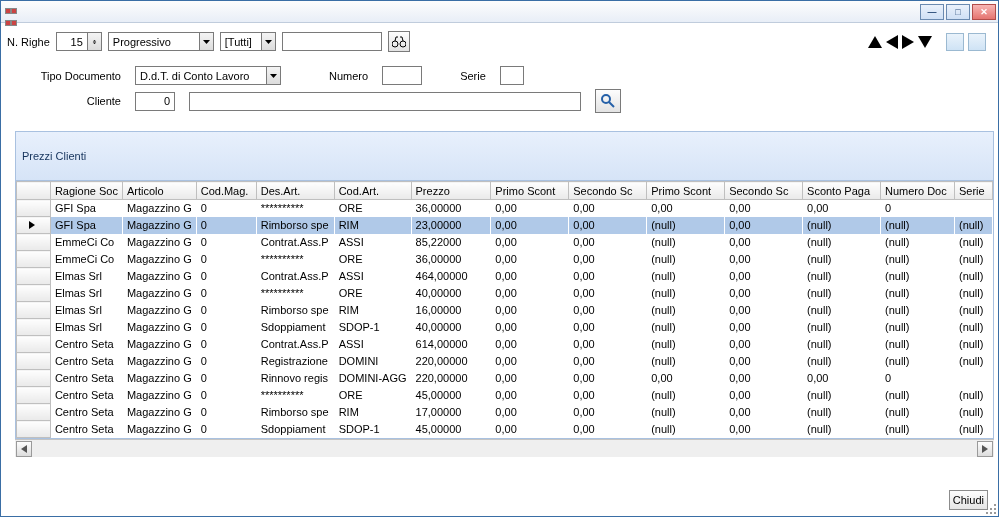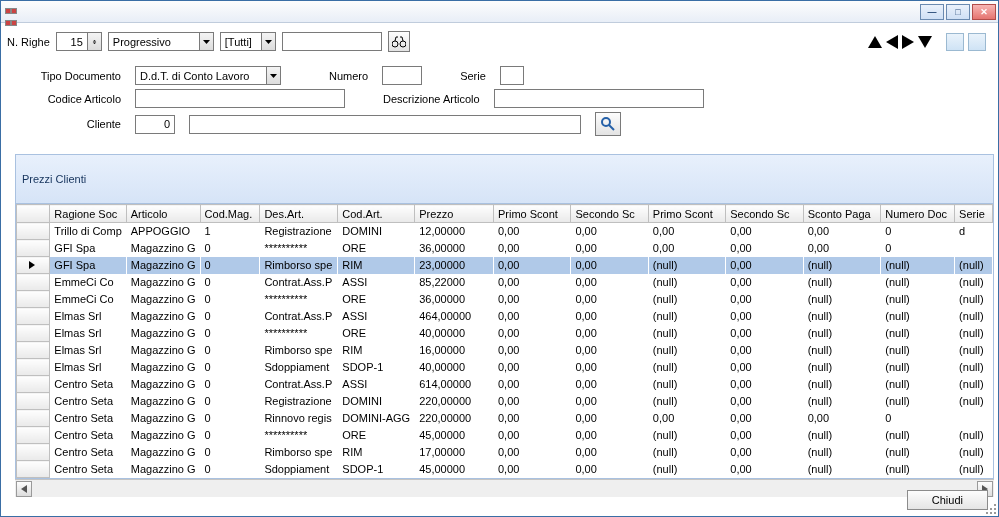--- a/index.html
+++ b/index.html
@@ -33,21 +33,21 @@
   table{border-collapse:collapse;width:100%;padding-left:44px;}
   th{background:linear-gradient(#fefefe,#e9e9e9);border:1px solid #bfbfbf;padding:2px 4px;text-align:left;font-weight:normal;color:#000;height:18px;white-space:nowrap;overflow:hidden;}
   td{border-right:1px solid transparent;padding:1px 4px;height:17px;white-space:nowrap;overflow:hidden;color:#000;}
   .rowhdr{width:34px;background:linear-gradient(#fefefe,#e9e9e9);border:1px solid #bfbfbf;}
   tr.sel td{background:#b0c9e8;}
   tr.sel .rowhdr{background:linear-gradient(#fefefe,#e9e9e9);}
   .ptr{display:inline-block;width:0;height:0;border-top:4px solid transparent;border-bottom:4px solid transparent;border-left:6px solid #000;margin-left:8px;}
   .scroll-h{height:18px;background:#efefef;border-top:1px solid #c4c4c4;display:flex;align-items:center;justify-content:space-between;padding:0 1px;margin:0 4px 0 14px;}
   .scroll-btn{width:16px;height:16px;background:linear-gradient(#fdfdfd,#ddd);border:1px solid #9a9a9a;display:flex;align-items:center;justify-content:center;}
   .footer{position:absolute;bottom:6px;right:10px;}
-  .btn{border:1px solid #8c8c8c;background:linear-gradient(#fdfdfd,#e5e5e5);padding:3px 24px;}
+  .btn{border:1px solid #8c8c8c;background:linear-gradient(#fdfdfd,#e5e5e5);padding:3px 3px;}
   .resizer{position:absolute;bottom:1px;right:1px;width:14px;height:14px;}
   .resizer span{position:absolute;width:2px;height:2px;background:#9a9a9a;}
   .col-ragione{width:72px;} .col-mag{width:72px;} .col-codmag{width:60px;margin-top:28px;}
   .col-desart{width:78px;} .col-codart{width:74px;} .col-prezzo{width:80px;}
   .col-ps{width:78px;} .col-num{width:74px;} .col-serie{width:38px;}
 </style>
 </head>
 <body>
 
 <div class="titlebar">
@@ -115,27 +115,20 @@
             <path d="M0 0 L3.5 4 L7 0 Z" fill="#000"></path>
           </svg>
         </span>
     </div>
     <span style="width:20px;"></span>
     <span class="label">Numero</span>
     <input class="input" style="width: 40px;" value="">
     <span style="width:10px;"></span>
     <span class="label">Serie</span>
     <input class="input" style="width: 24px;" value="">
-  </div>
-  <div class="form-row">
-    <span class="label" style="width:100px;text-align:right;">Codice Articolo</span>
-    <input class="input" style="width: 210px;" value="">
-    <span style="width:10px;"></span>
-    <span class="label">Descrizione Articolo</span>
-    <input class="input" style="width: 210px;" value="">
   </div>
   <div class="form-row">
     <span class="label" style="width:100px;text-align:right;">Cliente</span>
     <input class="input" style="width: 40px; text-align: right;" value="0">
     <input class="input" style="width: 392px;" value="">
     <div class="btn-icon" style="width:26px;height:24px;">
       <svg width="16" height="16" viewBox="0 0 16 16">
           <circle cx="6" cy="6" r="4" fill="none" stroke="#2560a8" stroke-width="2"></circle>
           <line x1="9" y1="9" x2="14" y2="14" stroke="#2560a8" stroke-width="2"></line>
         </svg>
@@ -161,36 +154,20 @@
           <th class="col-ps">Primo Scont</th>
           <th class="col-ps">Secondo Sc</th>
           <th class="col-ps">Sconto Paga</th>
           <th class="col-num">Numero Doc</th>
           <th class="col-serie">Serie</th>
         </tr>
       </thead>
     <tbody id="grid-body">
         <tr>
           <td class="rowhdr"></td>
-          <td>Trillo di Comp</td>
-          <td>APPOGGIO</td>
-          <td>1</td>
-          <td>Registrazione</td>
-          <td>DOMINI</td>
-          <td>12,00000</td>
-          <td>0,00</td>
-          <td>0,00</td>
-          <td>0,00</td>
-          <td>0,00</td>
-          <td>0,00</td>
-          <td>0</td>
-          <td>d</td>
-        </tr>
-        <tr>
-          <td class="rowhdr"></td>
           <td>GFI Spa</td>
           <td>Magazzino G</td>
           <td>0</td>
           <td>**********</td>
           <td>ORE</td>
           <td>36,00000</td>
           <td>0,00</td>
           <td>0,00</td>
           <td>0,00</td>
           <td>0,00</td>

